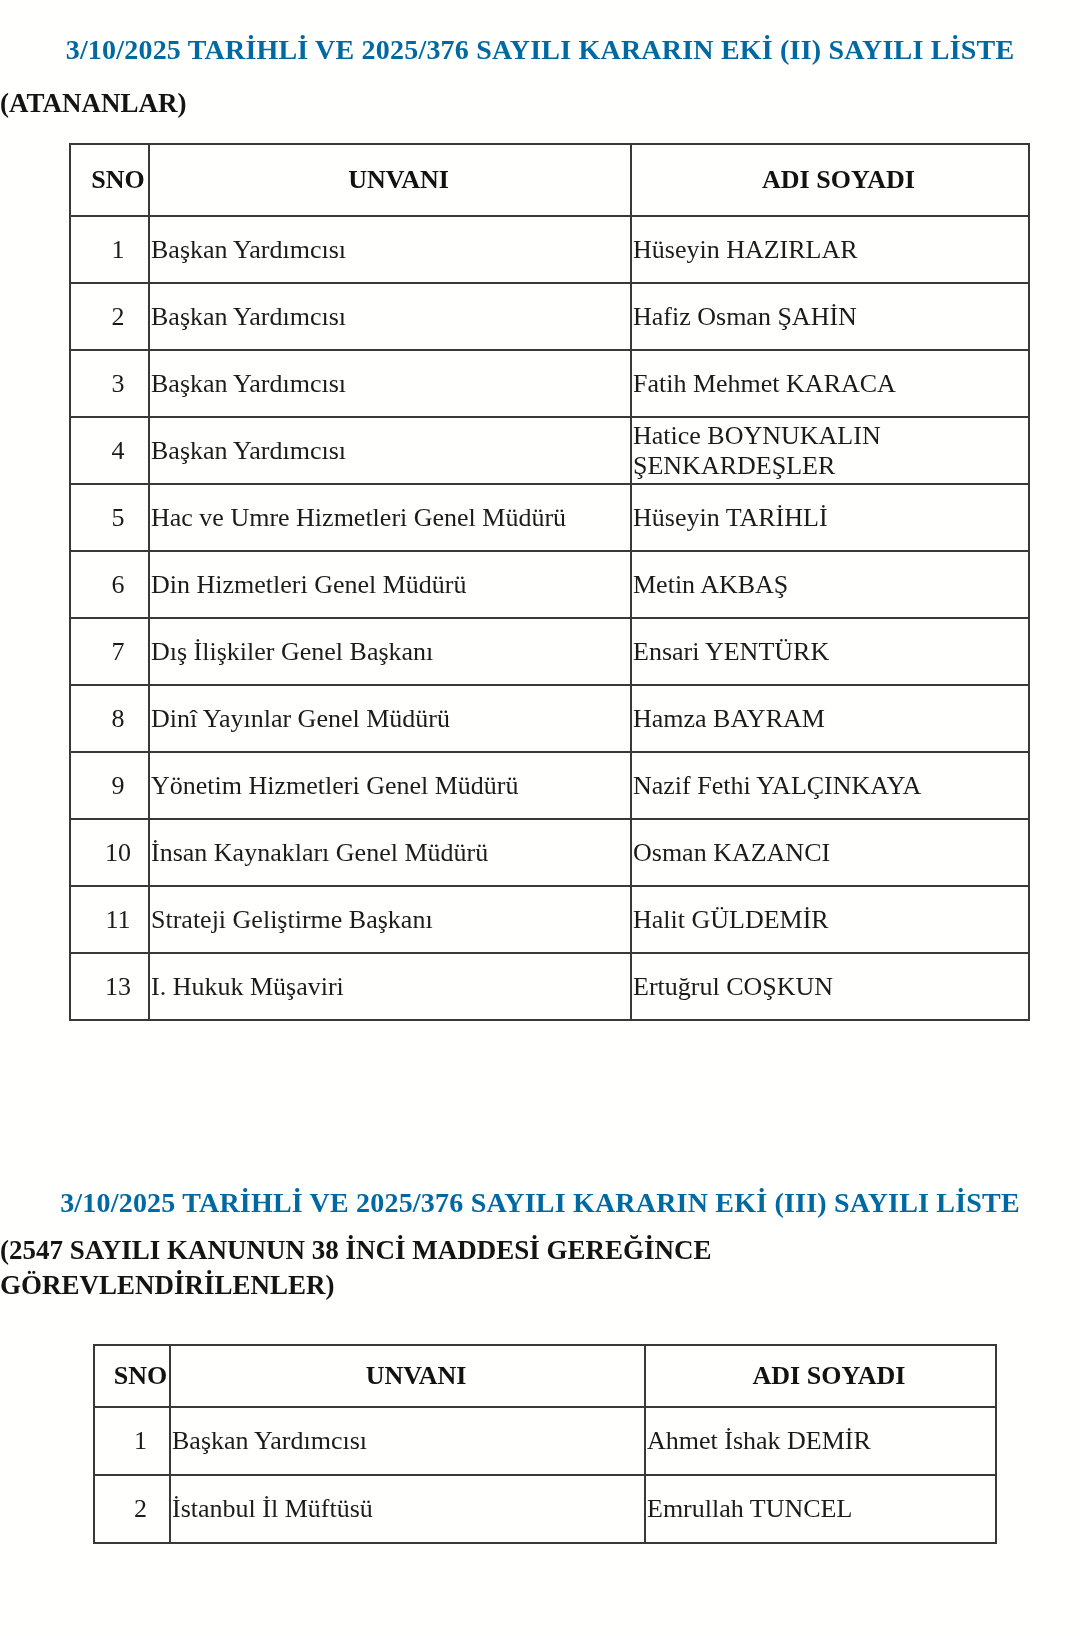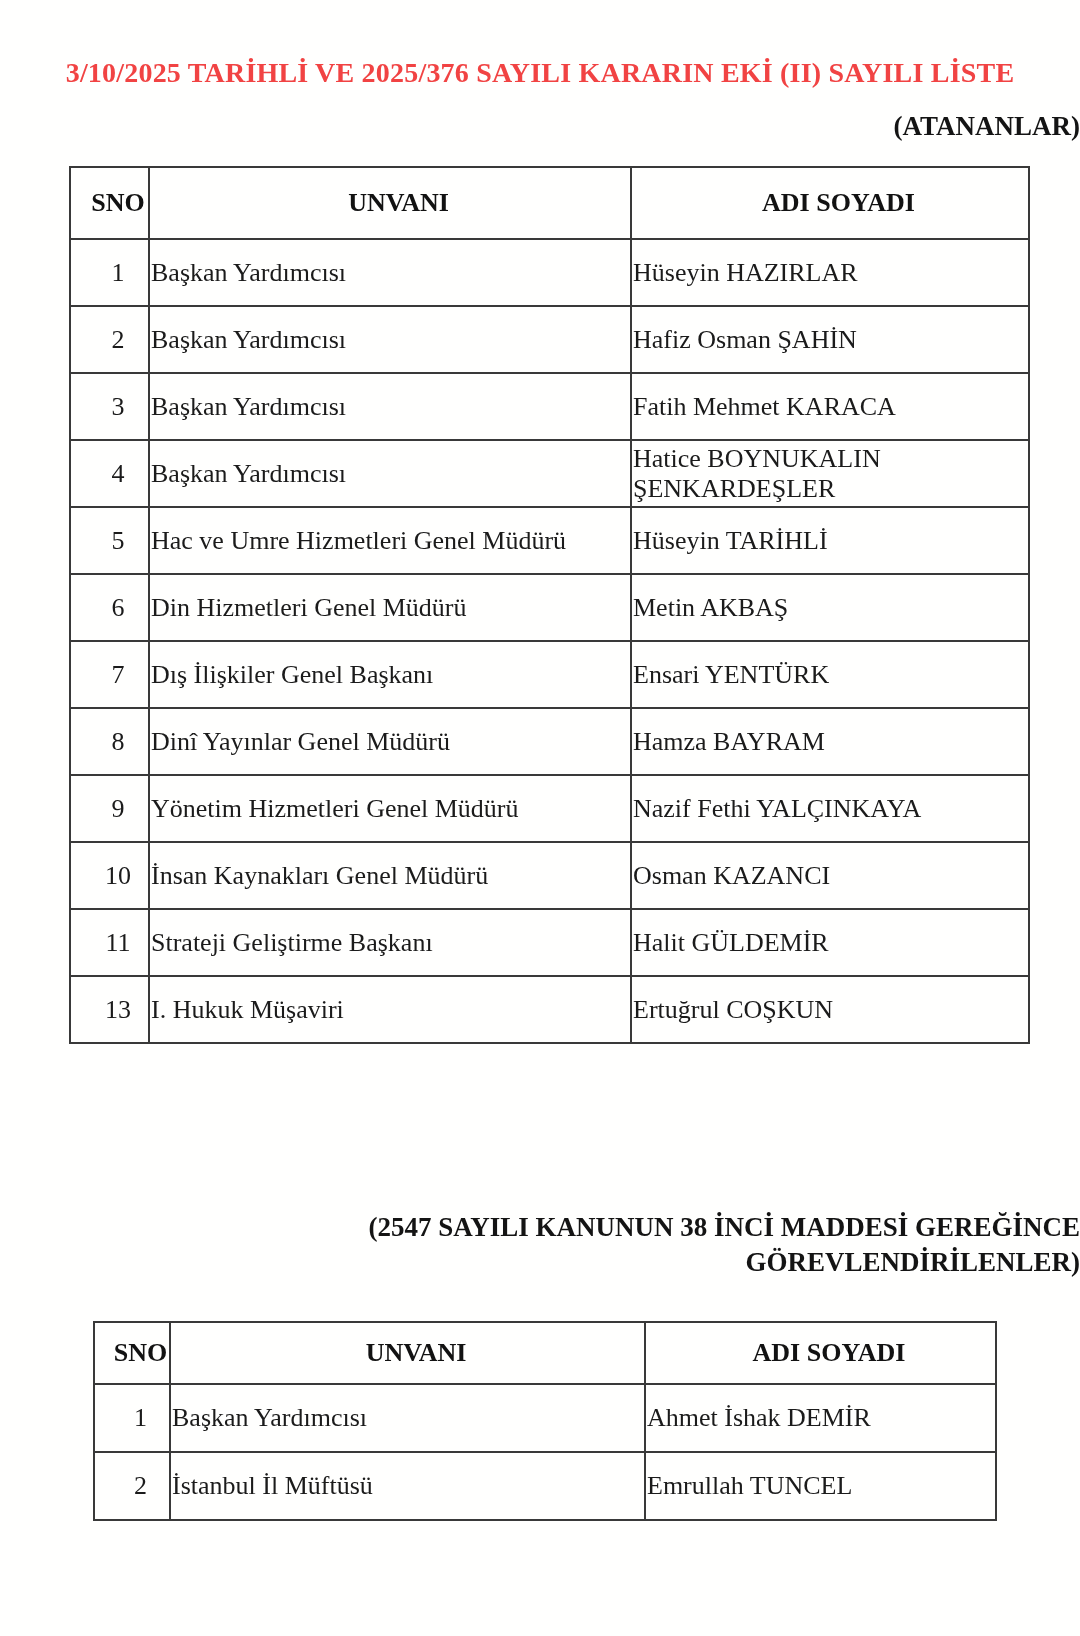--- a/index.html
+++ b/index.html
@@ -17,26 +17,25 @@
     overflow: hidden;
     filter: contrast(1.02);
   }
   .doc-title {
     padding-top: 34px;
     text-align: center;
     font-size: 28px;
     font-weight: bold;
     letter-spacing: 0.2px;
     white-space: nowrap;
-    color: #ef4444;
-    margin-top: 23px;
+    color: #0369a1;
   }
   .doc-subtitle {
     margin-top: 22px;
-    text-align: right;
+    text-align: left;
     font-size: 27px;
     font-weight: bold;
     color: #161616;
   }
   .doc-subtitle.tight { margin-top: 14px; line-height: 1.28; }
   table.list-table {
     border-collapse: collapse;
     table-layout: fixed;
     background: #fdfdfc;
   }
@@ -153,20 +152,21 @@
         </tr>
         <tr>
           <td class="sno">13</td>
           <td class="unv">I. Hukuk Müşaviri</td>
           <td class="name">Ertuğrul COŞKUN</td>
         </tr>
       </tbody>
   </table>
 
   <div class="section2">
+    <div class="doc-title" style="padding-top:0;">3/10/2025 TARİHLİ VE 2025/376 SAYILI KARARIN EKİ (III) SAYILI LİSTE</div>
 
     <div class="doc-subtitle tight">
       <div>(2547 SAYILI KANUNUN 38 İNCİ MADDESİ GEREĞİNCE</div>
       <div>GÖREVLENDİRİLENLER)</div>
     </div>
 
     <table class="list-table t2">
       <colgroup>
           <col class="c-sno">
           <col class="c-unv">

